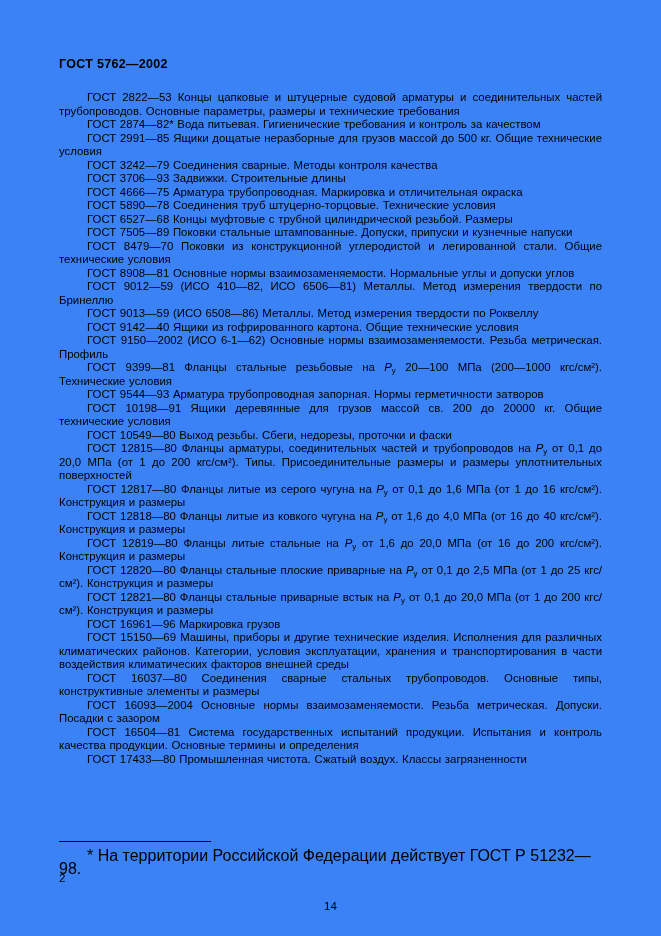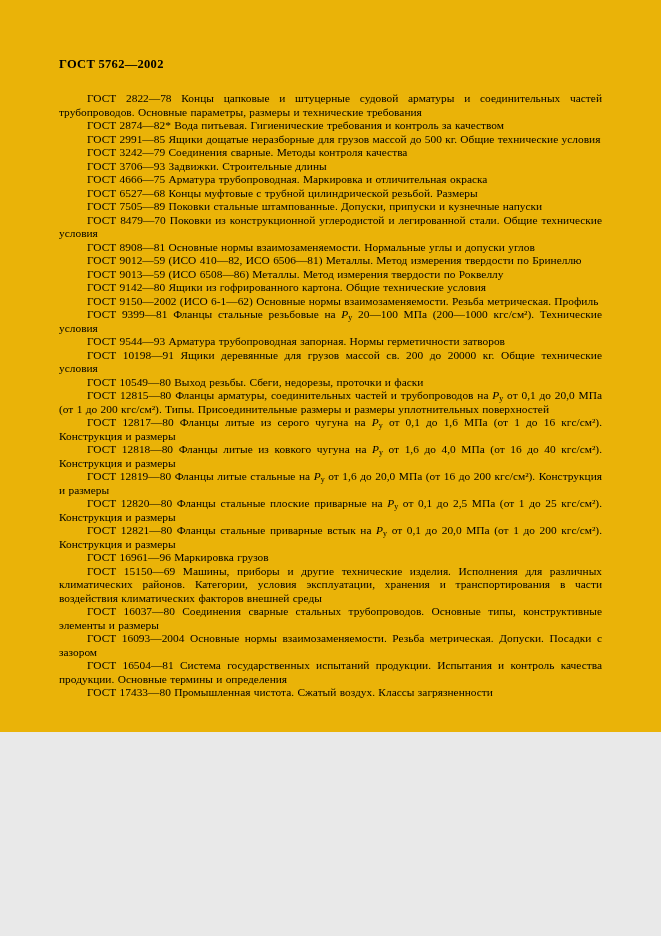--- a/index.html
+++ b/index.html
@@ -1,24 +1,24 @@
 <!DOCTYPE html>
 <html><head>
 <meta charset="utf-8">
 <style>
   * { margin: 0; padding: 0; box-sizing: border-box; }
   html, body { background: #e9e9e9; }
   .page {
     position: relative;
     width: 661px;
-    height: 732px;
+    height: 936px;
     margin: 0 auto;
-    background: #eab308;
+    background: #3b82f6;
     color: #000000;
-    font-family: Liberation Serif, serif;
+    font-family: Liberation Sans, sans-serif;
     overflow: hidden;
   }
   .content {
     position: absolute;
     left: 59px;
     right: 59px;
     top: 57px;
   }
   .doc-header {
     font-weight: bold;
@@ -71,33 +71,34 @@
     margin-top: 28px;
   }
 </style>
 </head>
 <body>
 
 <div class="page">
   <div class="content">
     <div class="doc-header">ГОСТ 5762—2002</div>
     <div class="refs">
-        <p>ГОСТ 2822—78 Концы цапковые и штуцерные судовой арматуры и соединительных частей трубопроводов. Основные параметры, размеры и технические требования</p>
+        <p>ГОСТ 2822—53 Концы цапковые и штуцерные судовой арматуры и соединительных частей трубопроводов. Основные параметры, размеры и технические требования</p>
         <p>ГОСТ 2874—82* Вода питьевая. Гигиенические требования и контроль за качеством</p>
         <p>ГОСТ 2991—85 Ящики дощатые неразборные для грузов массой до 500 кг. Общие технические условия</p>
         <p>ГОСТ 3242—79 Соединения сварные. Методы контроля качества</p>
         <p>ГОСТ 3706—93 Задвижки. Строительные длины</p>
         <p>ГОСТ 4666—75 Арматура трубопроводная. Маркировка и отличительная окраска</p>
+        <p>ГОСТ 5890—78 Соединения труб штуцерно-торцовые. Технические условия</p>
         <p>ГОСТ 6527—68 Концы муфтовые с трубной цилиндрической резьбой. Размеры</p>
         <p>ГОСТ 7505—89 Поковки стальные штампованные. Допуски, припуски и кузнечные напуски</p>
         <p>ГОСТ 8479—70 Поковки из конструкционной углеродистой и легированной стали. Общие технические условия</p>
         <p>ГОСТ 8908—81 Основные нормы взаимозаменяемости. Нормальные углы и допуски углов</p>
         <p>ГОСТ 9012—59 (ИСО 410—82, ИСО 6506—81) Металлы. Метод измерения твердости по Бринеллю</p>
         <p>ГОСТ 9013—59 (ИСО 6508—86) Металлы. Метод измерения твердости по Роквеллу</p>
-        <p>ГОСТ 9142—80 Ящики из гофрированного картона. Общие технические условия</p>
+        <p>ГОСТ 9142—40 Ящики из гофрированного картона. Общие технические условия</p>
         <p>ГОСТ 9150—2002 (ИСО 6-1—62) Основные нормы взаимозаменяемости. Резьба метрическая. Профиль</p>
         <p>ГОСТ 9399—81 Фланцы стальные резьбовые на <i>Р</i><sub>у</sub> 20—100 МПа (200—1000 кгс/см²). Технические условия</p>
         <p>ГОСТ 9544—93 Арматура трубопроводная запорная. Нормы герметичности затворов</p>
         <p>ГОСТ 10198—91 Ящики деревянные для грузов массой св. 200 до 20000 кг. Общие технические условия</p>
         <p>ГОСТ 10549—80 Выход резьбы. Сбеги, недорезы, проточки и фаски</p>
         <p>ГОСТ 12815—80 Фланцы арматуры, соединительных частей и трубопроводов на <i>Р</i><sub>у</sub> от 0,1 до 20,0 МПа (от 1 до 200 кгс/см²). Типы. Присоединительные размеры и размеры уплотнительных поверхностей</p>
         <p>ГОСТ 12817—80 Фланцы литые из серого чугуна на <i>Р</i><sub>у</sub> от 0,1 до 1,6 МПа (от 1 до 16 кгс/см²). Конструкция и размеры</p>
         <p>ГОСТ 12818—80 Фланцы литые из ковкого чугуна на <i>Р</i><sub>у</sub> от 1,6 до 4,0 МПа (от 16 до 40 кгс/см²). Конструкция и размеры</p>
         <p>ГОСТ 12819—80 Фланцы литые стальные на <i>Р</i><sub>у</sub> от 1,6 до 20,0 МПа (от 16 до 200 кгс/см²). Конструкция и размеры</p>
         <p>ГОСТ 12820—80 Фланцы стальные плоские приварные на <i>Р</i><sub>у</sub> от 0,1 до 2,5 МПа (от 1 до 25 кгс/см²). Конструкция и размеры</p>

